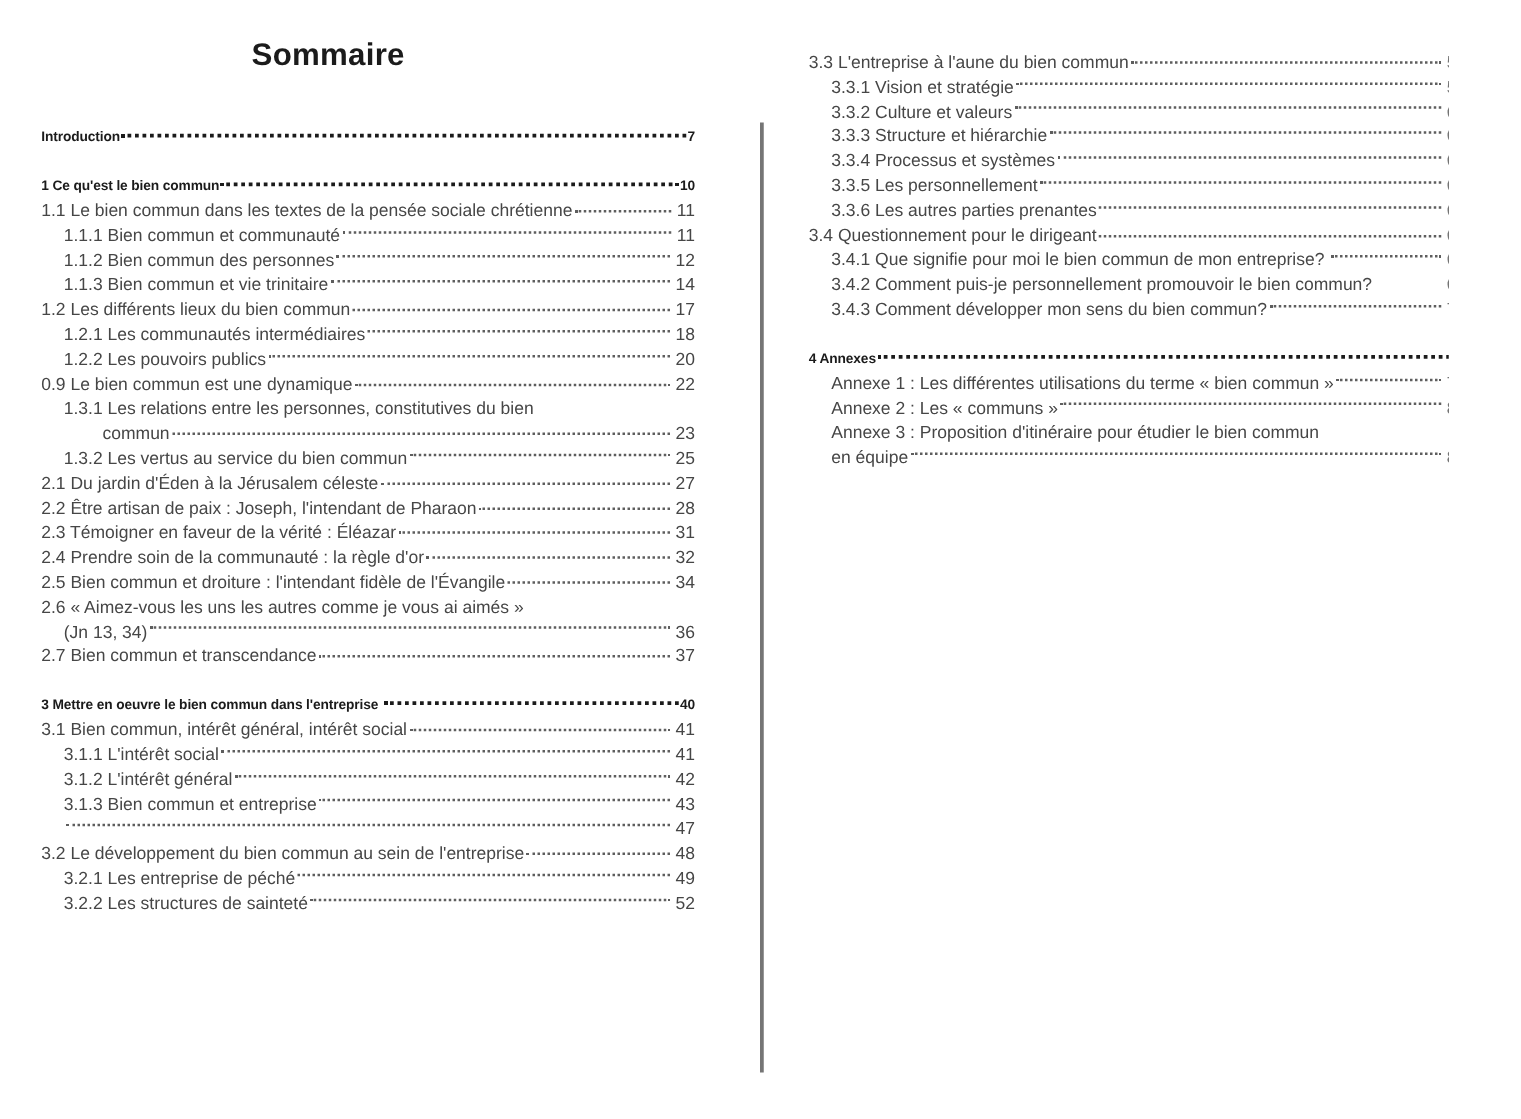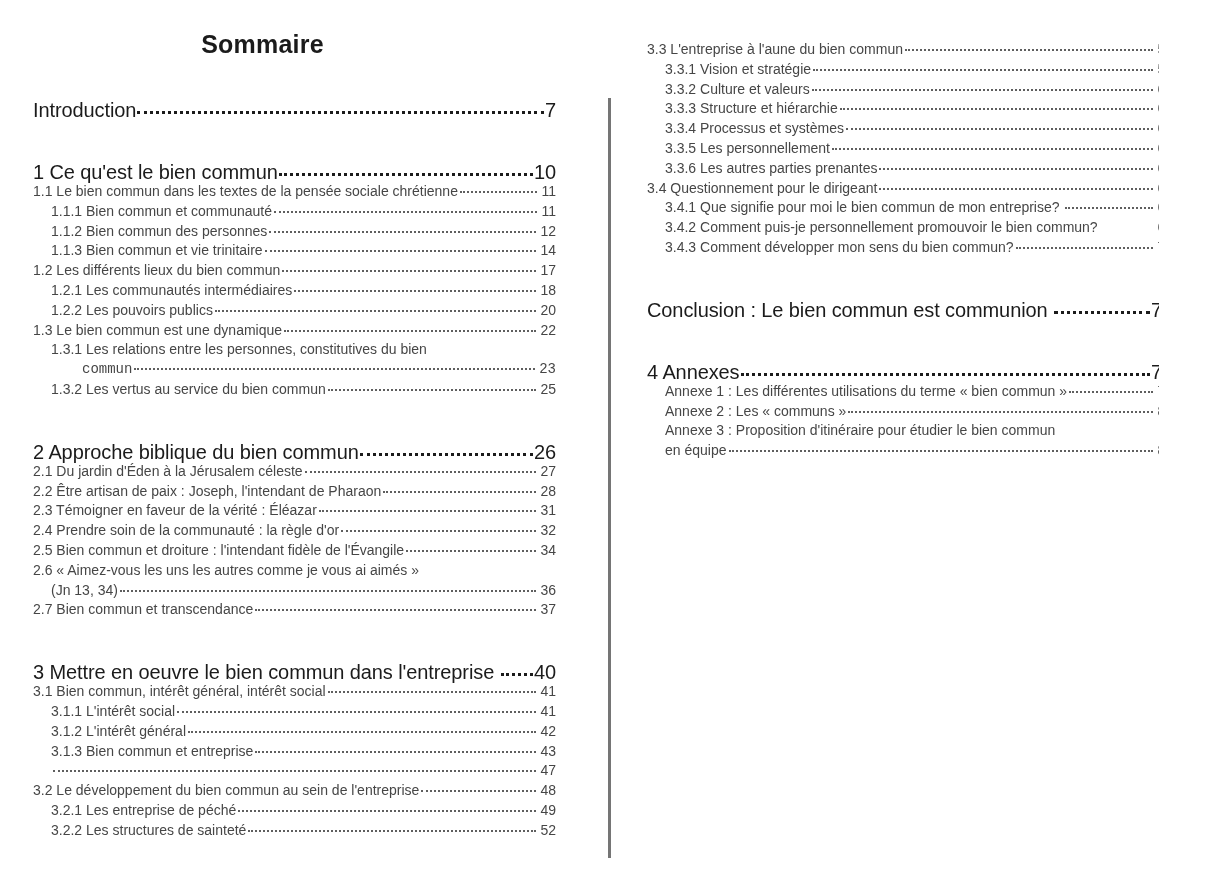--- a/index.html
+++ b/index.html
@@ -29,29 +29,29 @@
     letter-spacing: 0.2px;
   }
   .row {
     display: flex;
     align-items: baseline;
     font-size: 14px;
     line-height: 19.8px;
     color: #464646;
   }
   .row.heading {
-    font-size: 20px;
+    font-size: 11px;
     line-height: 20px;
-    font-weight: normal;
+    font-weight: bold;
     color: #1b1b1b;
     letter-spacing: -0.1px;
   }
-  .ind-1 { padding-left: 18px; }
-  .ind-2 { padding-left: 49px; font-family: Liberation Mono, monospace; }
-  .gap   { margin-top: 42px; }
+  .ind-1 { padding-left: 18px; align-items: center; }
+  .ind-2 { padding-left: 49px; }
+  .gap   { margin-top: 19px; }
   .txt   { white-space: pre-wrap; }
   .leader {
     flex: 1 1 auto;
     min-width: 6px;
     border-bottom: 2px dotted #5e5e5e;
     margin: 0 4px 0 2px;
     position: relative;
     top: -3px;
   }
   .heading .leader {
@@ -108,41 +108,36 @@
           <span class="txt">1.2.1 Les communautés intermédiaires</span>
           <span class="leader"></span>
           <span class="pg">18</span>
         </div>
         <div class="row item ind-1">
           <span class="txt">1.2.2 Les pouvoirs publics</span>
           <span class="leader"></span>
           <span class="pg">20</span>
         </div>
         <div class="row item ind-0">
-          <span class="txt">1.3 Le bien commun est une dynamique</span>
+          <span class="txt">0.9 Le bien commun est une dynamique</span>
           <span class="leader"></span>
           <span class="pg">22</span>
         </div>
         <div class="row item ind-1">
           <span class="txt">1.3.1 Les relations entre les personnes, constitutives du bien</span>
         </div>
         <div class="row item ind-2">
           <span class="txt">commun</span>
           <span class="leader"></span>
           <span class="pg">23</span>
         </div>
         <div class="row item ind-1">
           <span class="txt">1.3.2 Les vertus au service du bien commun</span>
           <span class="leader"></span>
           <span class="pg">25</span>
-        </div>
-        <div class="row heading ind-0 gap">
-          <span class="txt">2 Approche biblique du bien commun</span>
-          <span class="leader"></span>
-          <span class="pg">26</span>
         </div>
         <div class="row item ind-0">
           <span class="txt">2.1 Du jardin d'Éden à la Jérusalem céleste</span>
           <span class="leader"></span>
           <span class="pg">27</span>
         </div>
         <div class="row item ind-0">
           <span class="txt">2.2 Être artisan de paix : Joseph, l'intendant de Pharaon</span>
           <span class="leader"></span>
           <span class="pg">28</span>
@@ -273,25 +268,20 @@
           <span class="txt">3.4.2 Comment puis-je personnellement promouvoir le bien commun?</span>
           <span class="leader no-dots"></span>
           <span class="pg">68</span>
         </div>
         <div class="row item ind-1">
           <span class="txt">3.4.3 Comment développer mon sens du bien commun?</span>
           <span class="leader"></span>
           <span class="pg">70</span>
         </div>
         <div class="row heading ind-0 gap">
-          <span class="txt">Conclusion : Le bien commun est communion </span>
-          <span class="leader"></span>
-          <span class="pg">75</span>
-        </div>
-        <div class="row heading ind-0 gap">
           <span class="txt">4 Annexes</span>
           <span class="leader"></span>
           <span class="pg">76</span>
         </div>
         <div class="row item ind-1">
           <span class="txt">Annexe 1 : Les différentes utilisations du terme « bien commun »</span>
           <span class="leader"></span>
           <span class="pg">76</span>
         </div>
         <div class="row item ind-1">

